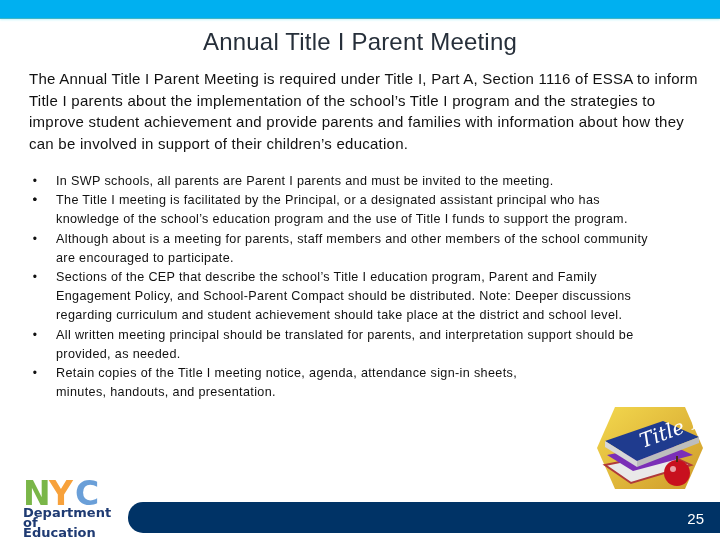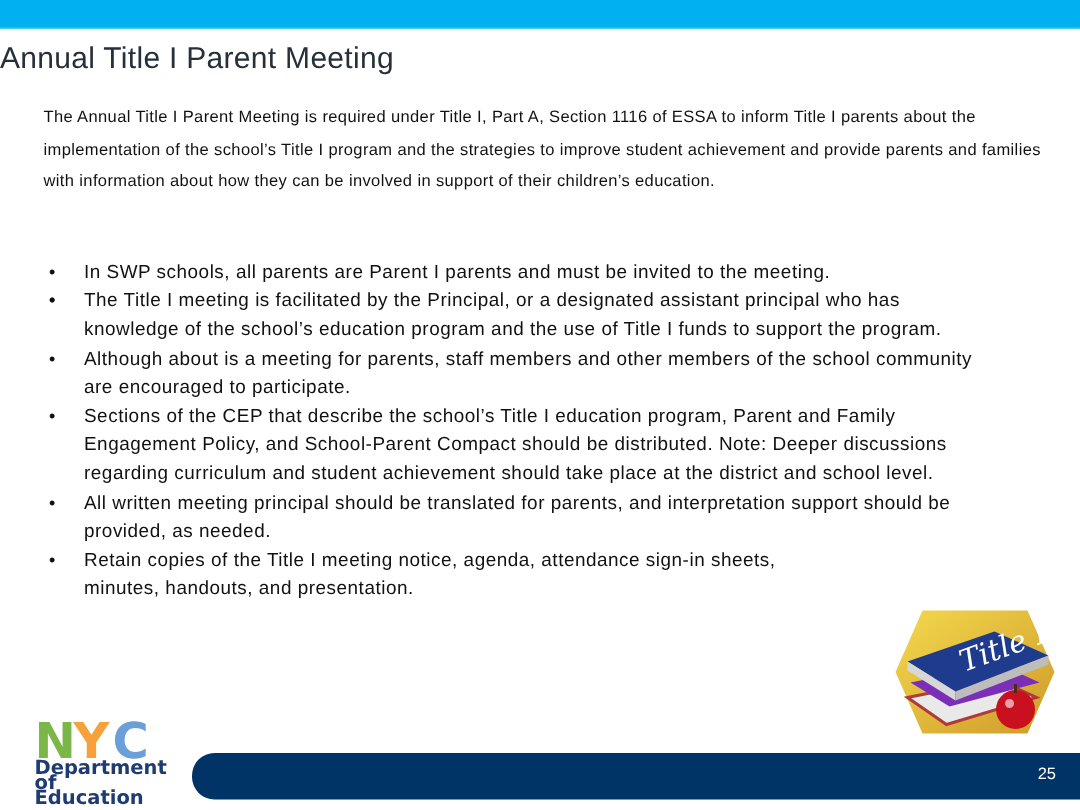--- a/index.html
+++ b/index.html
@@ -10,27 +10,27 @@
       color: #111111;
     }
     .top-bar {
       position: absolute; left: 0; top: 0; width: 720px; height: 18px;
       background: #00b0f0;
       border-bottom: 1px solid #3fb5c7;
       box-shadow: 0 1px 2px #c8f4fb;
     }
     .title {
       position: absolute; left: 0; top: 28px; width: 720px;
-      text-align: left;
-      font-size: 20px; color: #262f3a;
+      text-align: center;
+      font-size: 24px; color: #262f3a;
       letter-spacing: 0.2px;
     }
     .intro {
       position: absolute; left: 29px; top: 68px; width: 670px;
-      font-size: 11px; line-height: 21.7px; color: #111;
+      font-size: 15px; line-height: 21.7px; color: #111;
       letter-spacing: 0.25px;
     }
     .bullets {
       position: absolute; left: 29px; top: 172px; width: 625px;
       margin: 0; padding: 0; list-style: none;
       font-size: 12.6px; line-height: 19.2px; color: #111;
       letter-spacing: 0.35px;
     }
     .bullets li { position: relative; padding-left: 27px; }
     .bullets li .dot {
@@ -49,21 +49,21 @@
       font-size: 13px; line-height: 10px; font-weight: bold; color: #1f3b73;
       font-family: "DejaVu Sans", sans-serif;
     }
     .bottom-bar {
       position: absolute; left: 128px; top: 502px; width: 592px; height: 31px;
       background: #003366;
       border-radius: 15px 0 0 15px;
     }
     .page-number {
       position: absolute; right: 16px; top: 8px;
-      font-size: 11px; color: #ffffff;
+      font-size: 15px; color: #ffffff;
     }
   </style>
 </head>
 <body>
 
 <div class="top-bar"></div>
 
 <div class="title">Annual Title I Parent Meeting</div>
 
 <div class="intro">The Annual Title I Parent Meeting is required under Title I, Part A, Section 1116 of ESSA to inform Title I parents about the implementation of the school’s Title I program and the strategies to improve student achievement and provide parents and families with information about how they can be involved in support of their children’s education.</div>

